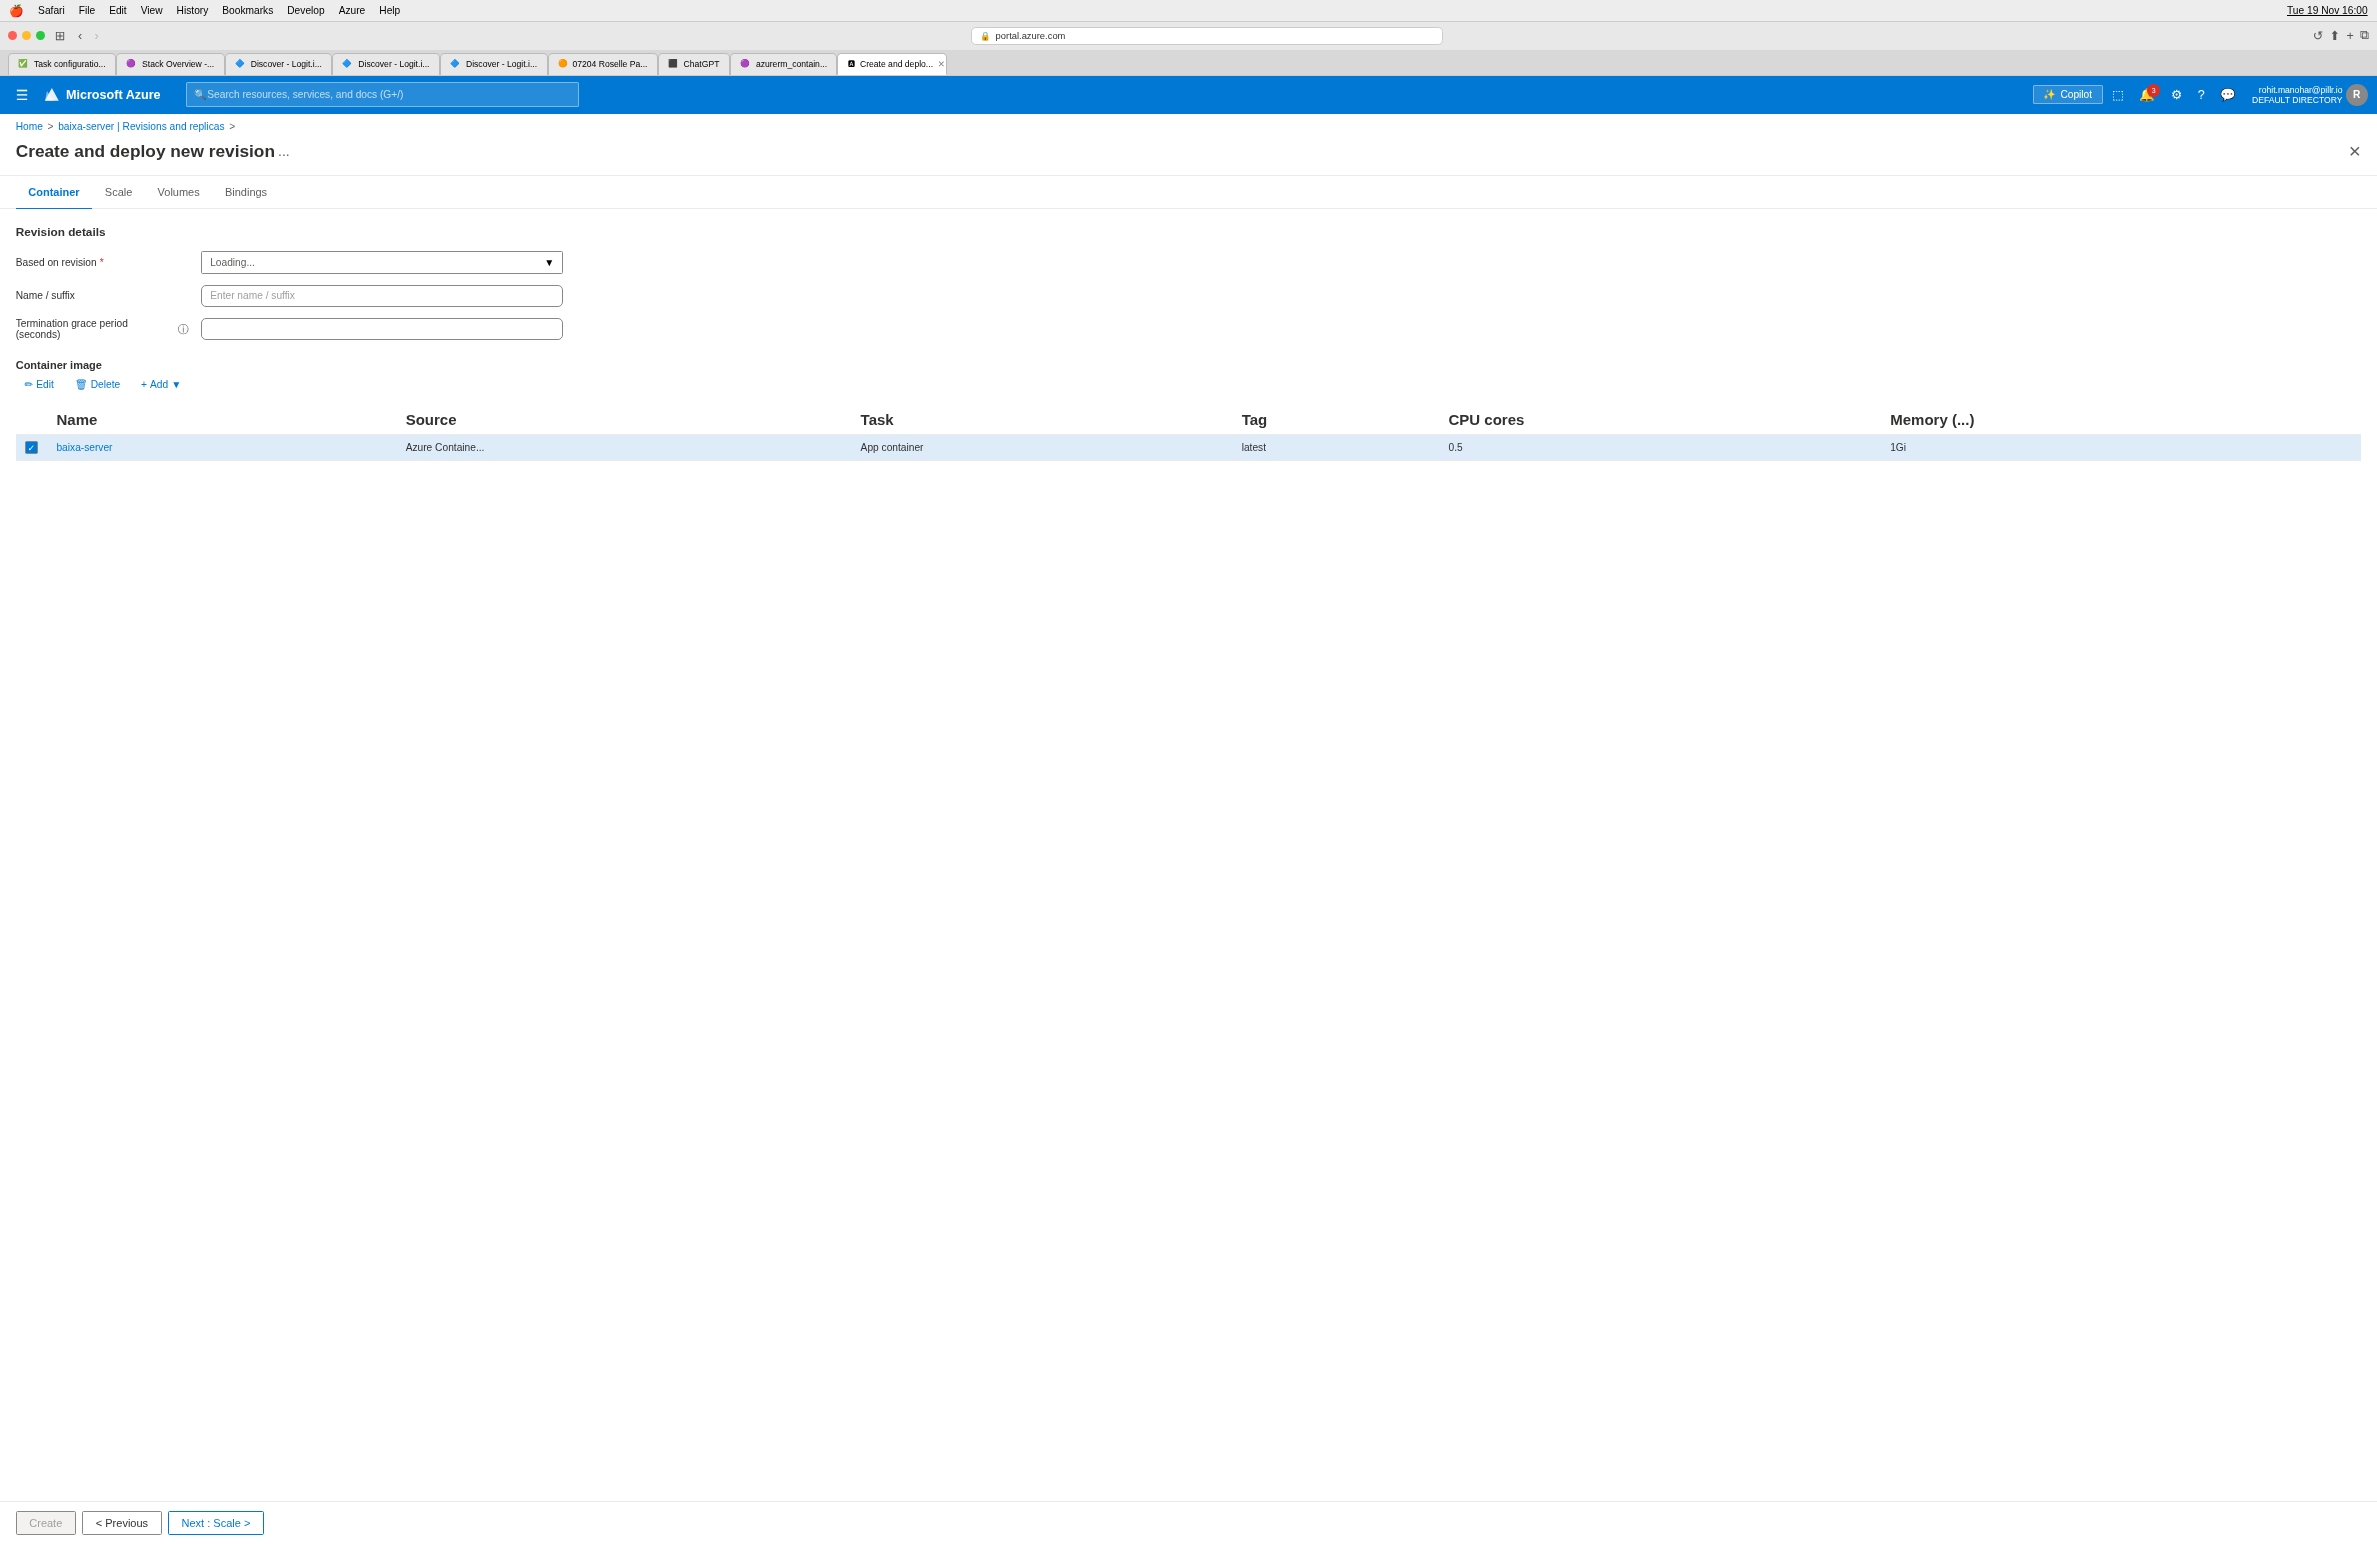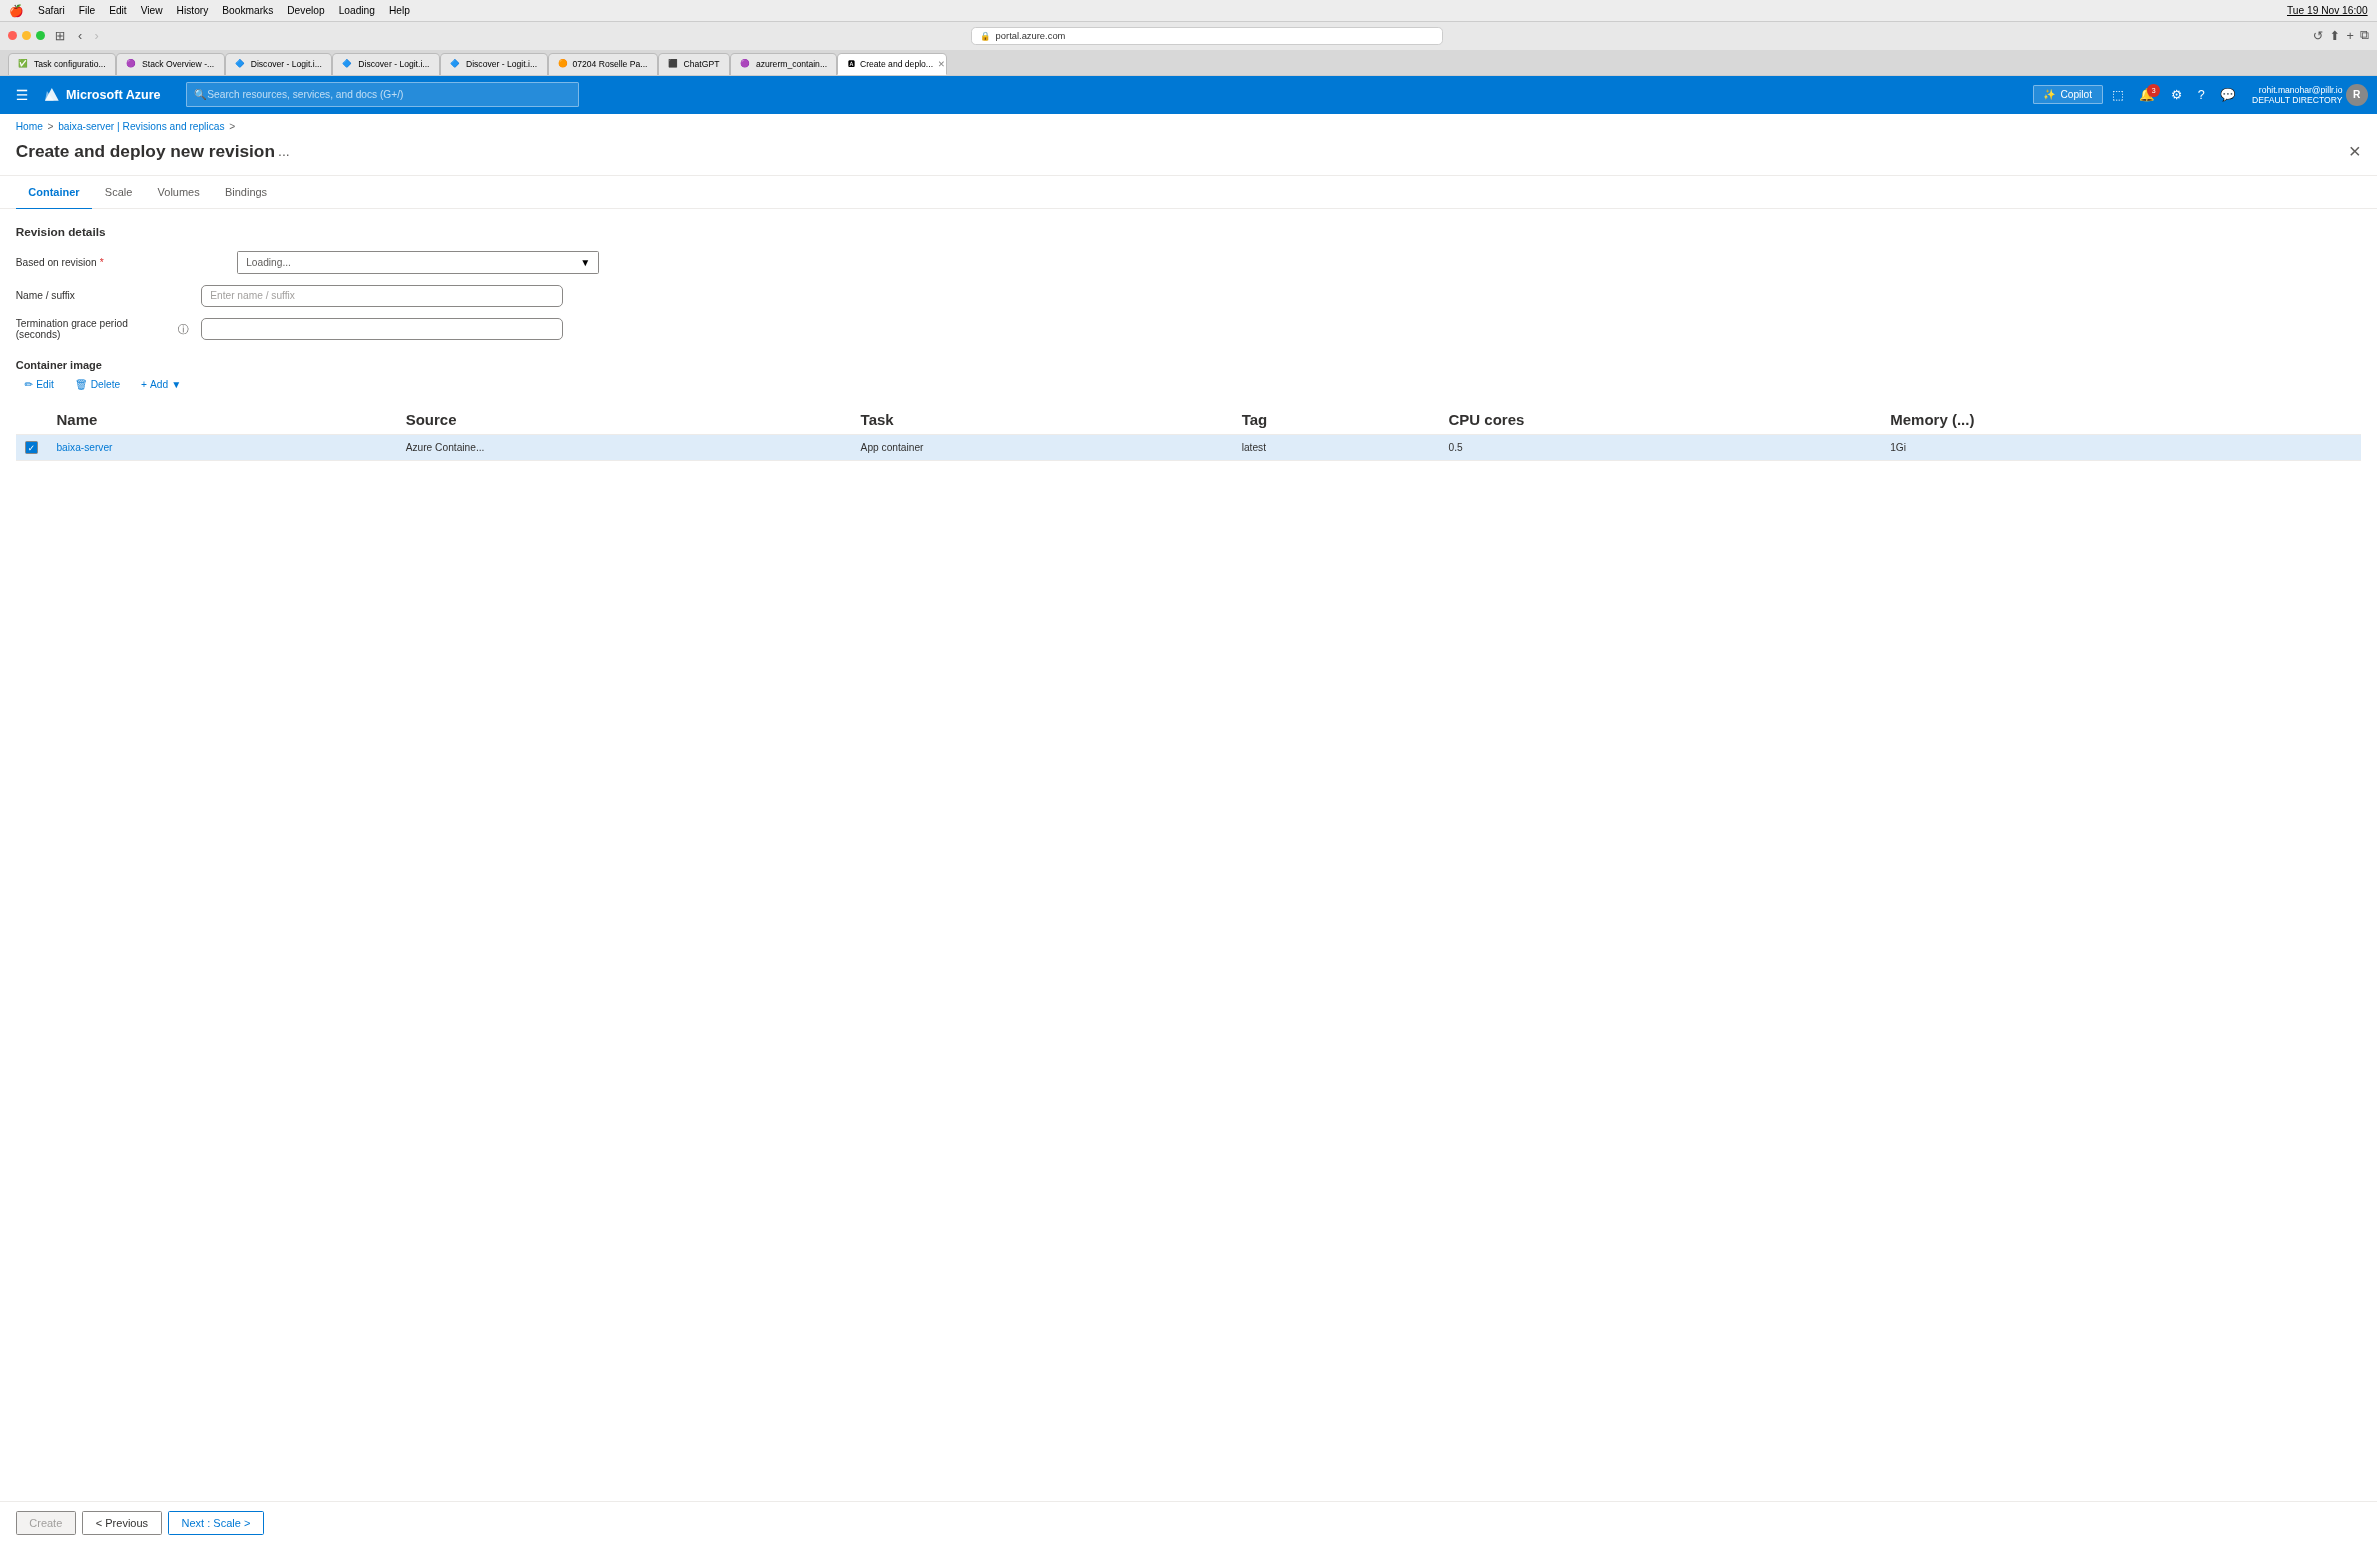--- a/index.html
+++ b/index.html
@@ -384,37 +384,36 @@
       max-width: 362px;
       border: 0.8px solid #8a8886;
       border-radius: 1.6px;
       padding: 4.7px 7.9px;
       font-size: 10.2px;
       background: white;
       display: flex;
       align-items: center;
       justify-content: space-between;
       cursor: pointer;
-      margin-left: 36px;
     }
     .loading-select .loading-text { color: #605e5c; }
   </style>
 </head>
 <body>
 
 <div class="mac-menubar">
   <span class="apple-icon">🍎</span>
   <span>Safari</span>
   <span>File</span>
   <span>Edit</span>
   <span>View</span>
   <span>History</span>
   <span>Bookmarks</span>
   <span>Develop</span>
-  <span>Loading</span>
+  <span>Azure</span>
   <span>Help</span>
   <span class="time">Tue 19 Nov  16:00</span>
 </div>
 
 <div class="browser-chrome">
   <div class="browser-toolbar">
     <div class="traffic-lights">
       <div class="traffic-light tl-red"></div>
       <div class="traffic-light tl-yellow"></div>
       <div class="traffic-light tl-green"></div>

